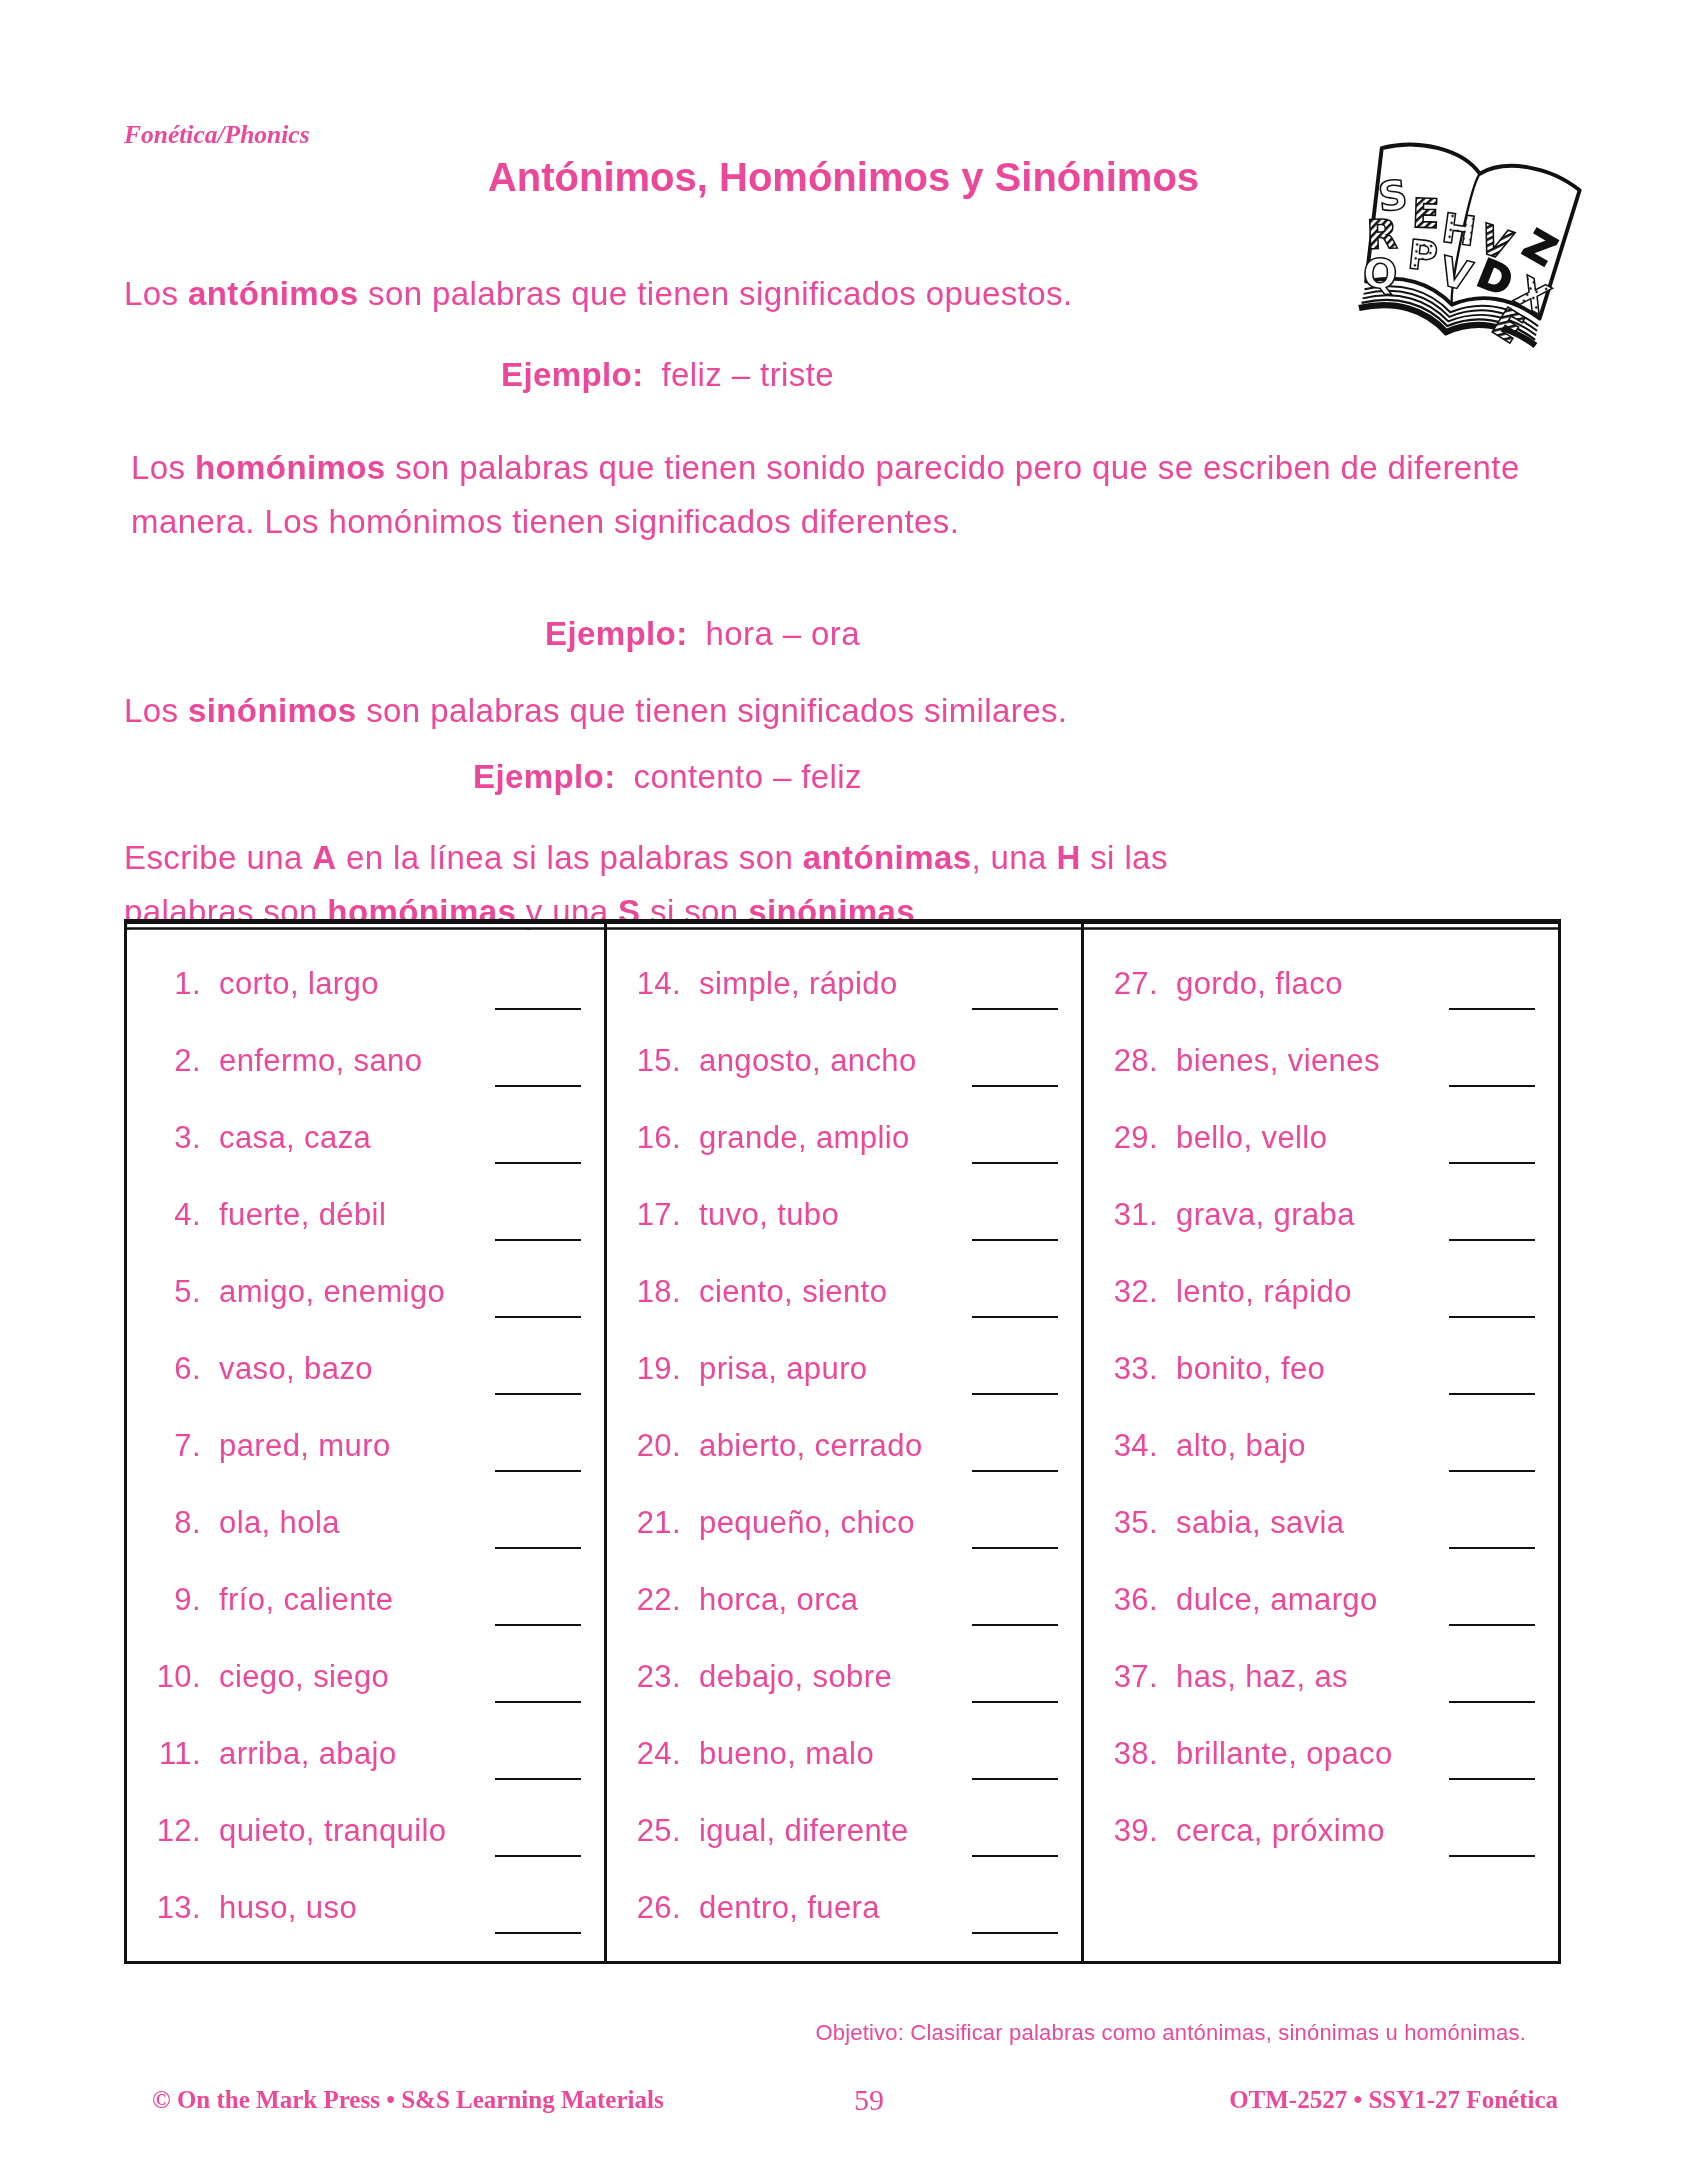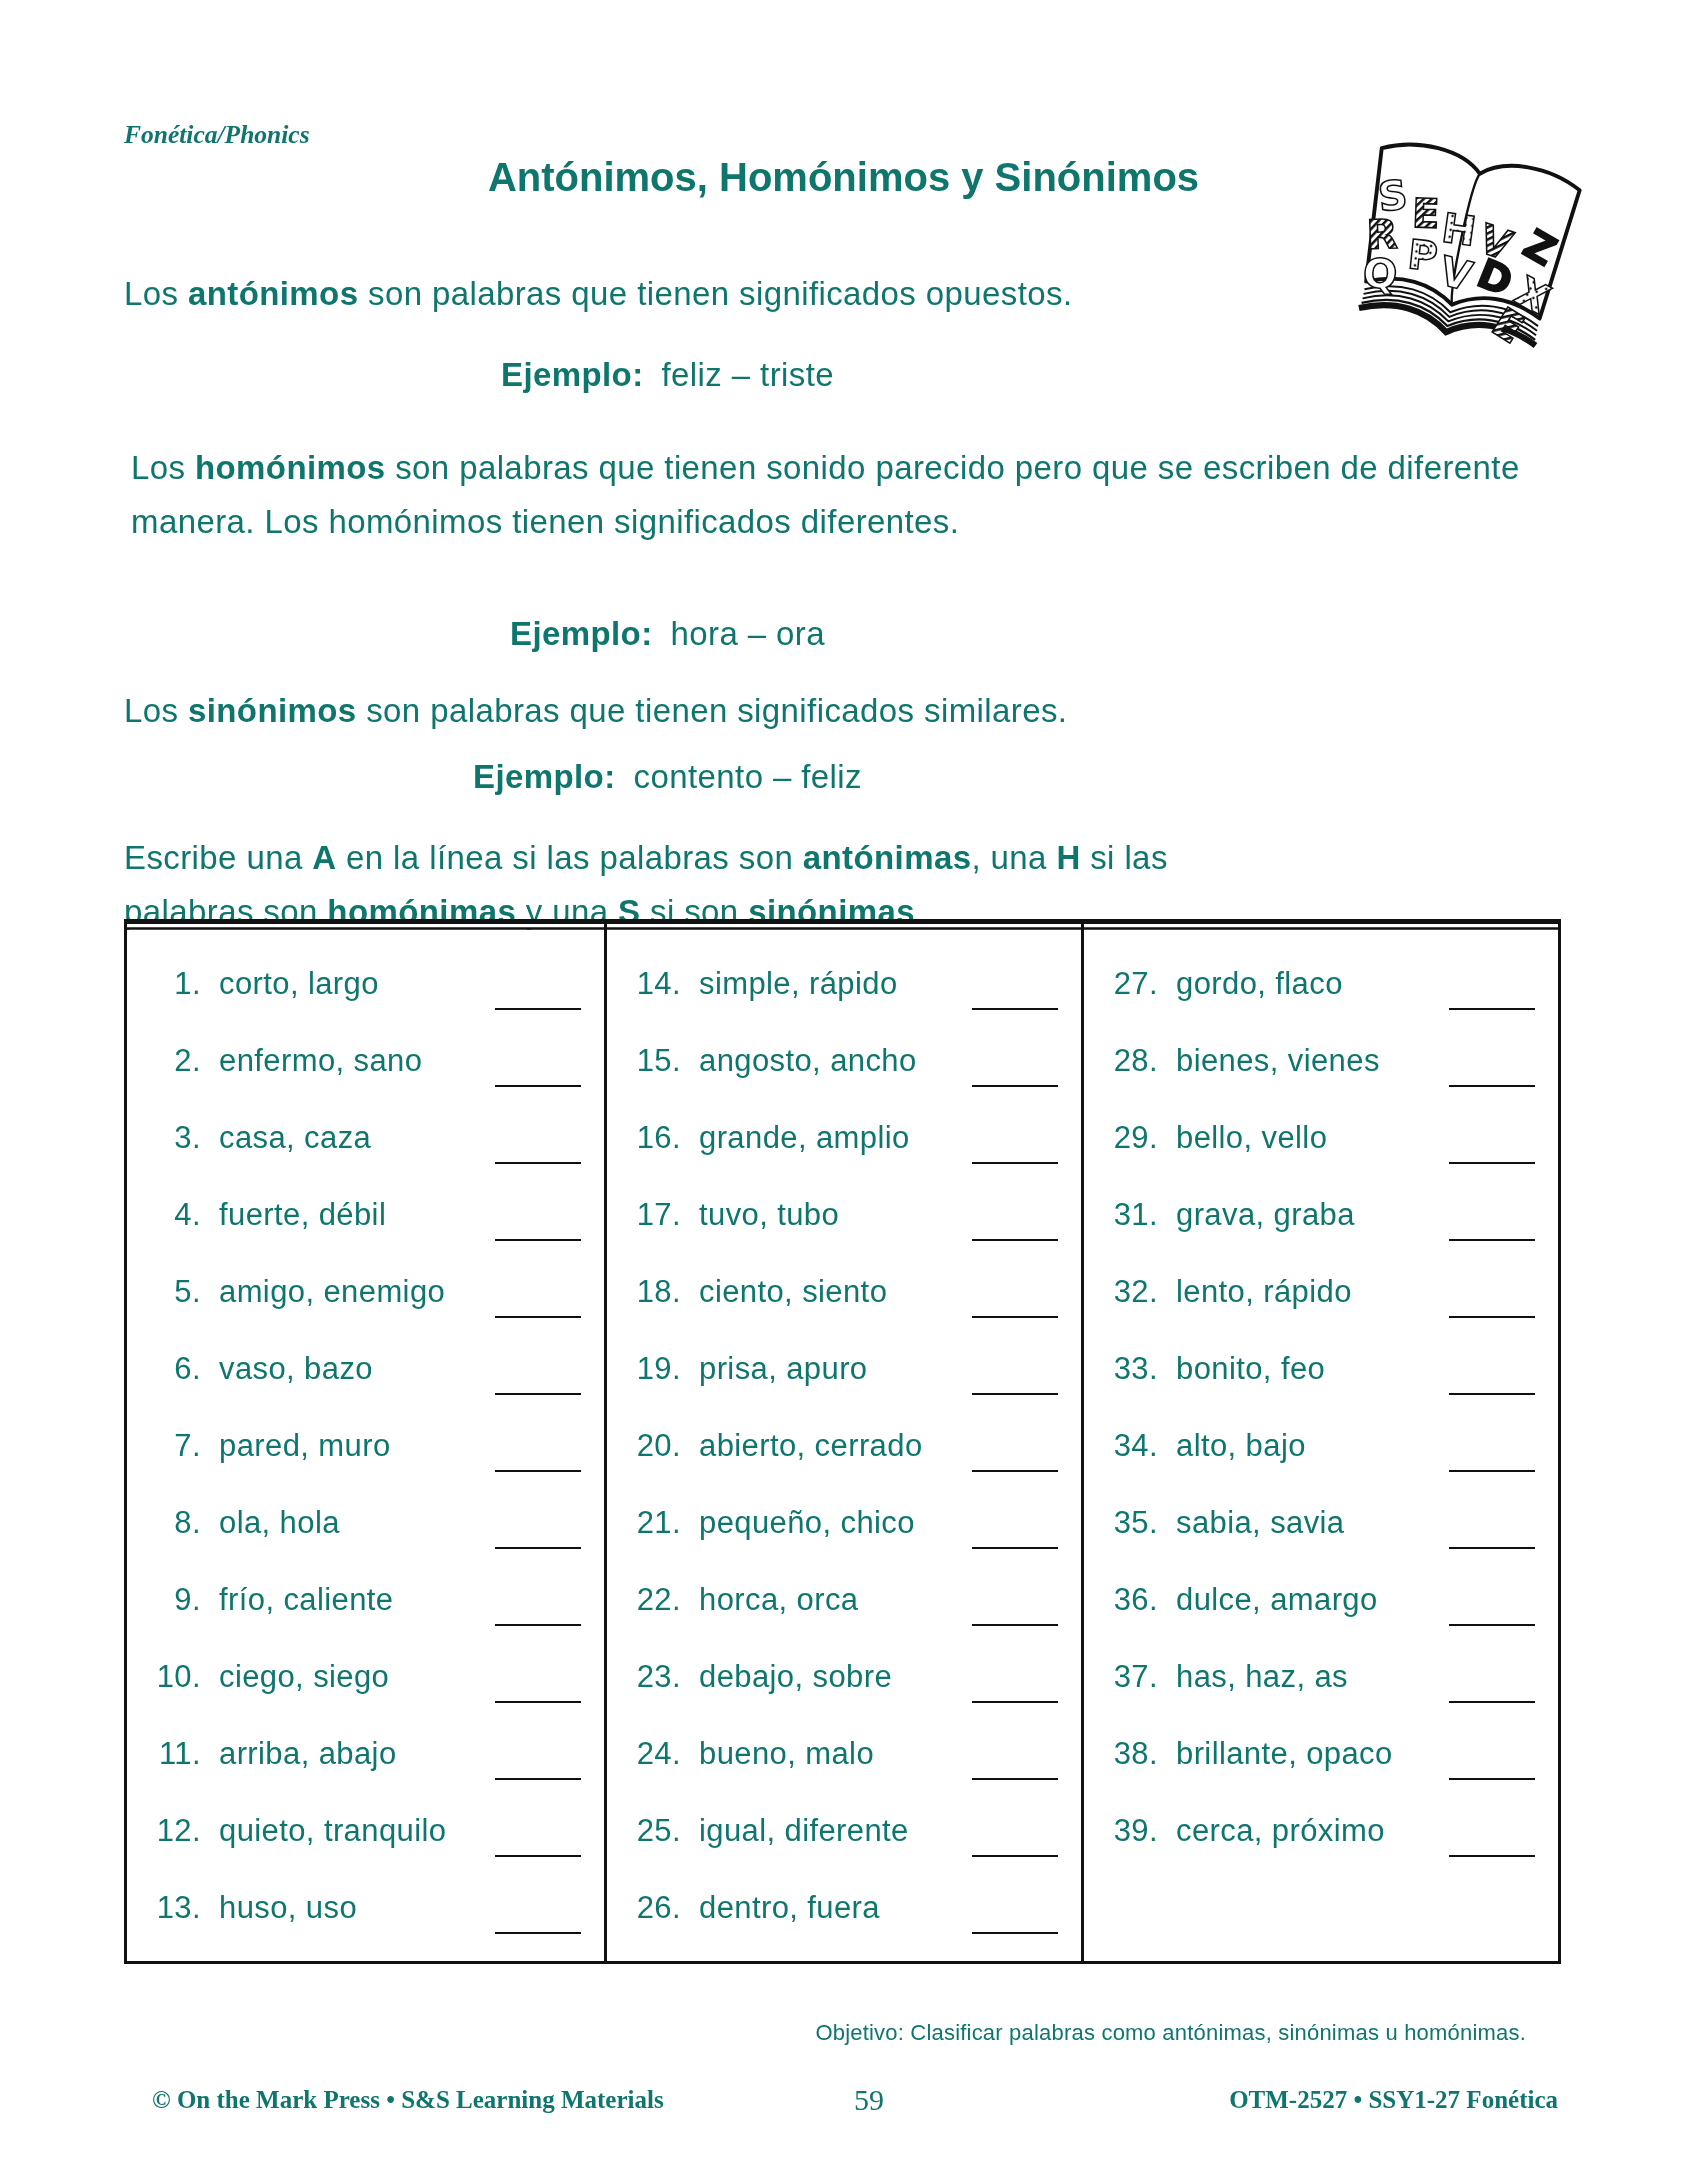--- a/index.html
+++ b/index.html
@@ -1,20 +1,20 @@
 <!DOCTYPE html>
 <html style="font-size:13px"><head>
 <meta charset="utf-8">
 <style>
   html,body{margin:0;padding:0;background:#888;}
   .page{
     position:relative;
     width:1687px;height:2183px;
     background:#ffffff;
-    color:#0f766e;
+    color:#ec4899;
     font-family:"Liberation Sans","DejaVu Sans",sans-serif;
     overflow:hidden;
   }
   .serif{font-family:"Liberation Serif","DejaVu Serif",serif;margin-left:28px;}
   .b{font-weight:bold;}
 
   .header-label{
     position:absolute;left:124px;top:120px;
     font-family:"Liberation Serif","DejaVu Serif",serif;
     font-weight:bold;font-style:italic;font-size:25.5px;
@@ -28,21 +28,21 @@
   #para-antonimos{top:234px;width:1219px;}
   #para-homonimos{top:408px;width:1508px;margin-left:7px;}
   #para-sinonimos{top:651px;width:1508px;}
 
   .ejemplo{
     position:absolute;left:0;width:1335px;top:0;
     text-align:center;font-size:33px;letter-spacing:0.4px;
   }
   .ejemplo .lbl{font-weight:bold;margin-right:18px;}
   #ejemplo-1{top:323px;}
-  #ejemplo-2{top:582px;}
+  #ejemplo-2{top:582px;margin-left:35px;}
   #ejemplo-3{top:725px;}
 
   #instructions{position:absolute;left:124px;top:798px;width:1178px;
     font-size:33px;line-height:54px;letter-spacing:0.4px;}
 
   
   .table{
     position:absolute;left:124px;top:919px;width:1437px;height:1045px;
     border:3.3px solid #111;border-top-width:5.8px;
     box-shadow:inset 0 3.3px 0 #fff, inset 0 5.8px 0 #111;

